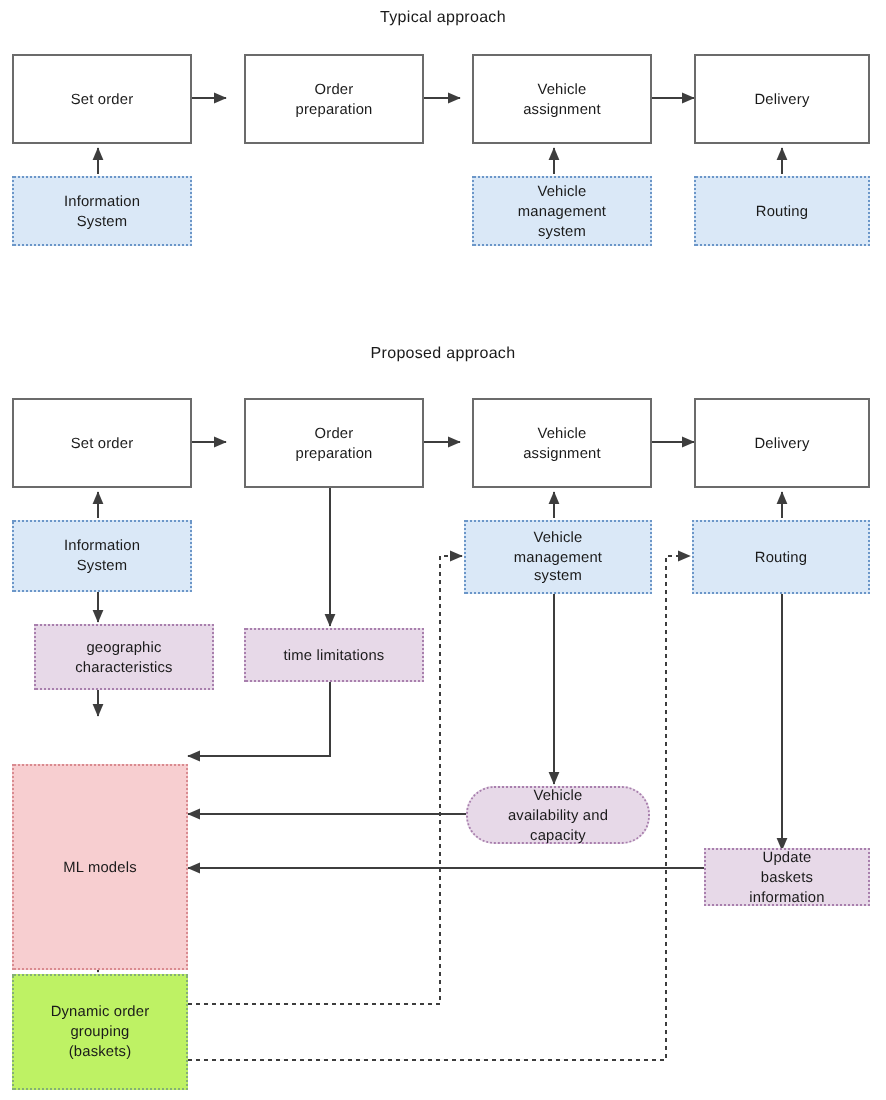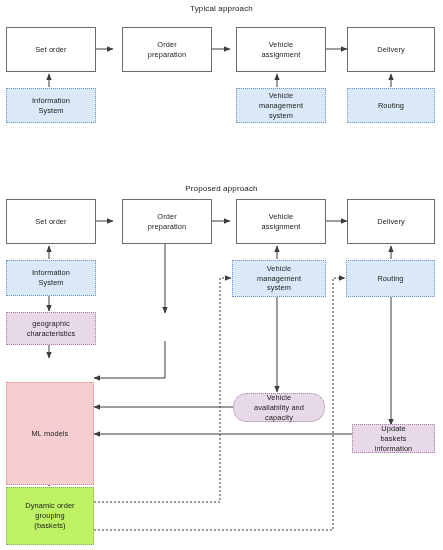--- a/index.html
+++ b/index.html
@@ -26,21 +26,21 @@
     font-size:8px;color:#1a1a1a;letter-spacing:.15px;
   }
 </style>
 </head>
 <body>
 
 <div id="canvas">
 
   <div class="title" style="left:0;top:4px;">Typical approach</div>
 
-  <div class="title" style="left:0;top:172px;margin-top:12px;">Proposed approach</div>
+  <div class="title" style="left:0;top:172px;">Proposed approach</div>
 
   <svg class="edges">
     <defs>
       <marker id="ah" markerWidth="7" markerHeight="7" refX="6" refY="3" orient="auto" markerUnits="userSpaceOnUse">
         <path d="M0,0.3 L6.4,3 L0,5.7 z" fill="#3d3d3d"></path>
       </marker>
     </defs>
     <g stroke="#3d3d3d" stroke-width="1" fill="none" marker-end="url(#ah)">
 
       <path d="M96,49 L113,49"></path>
@@ -98,22 +98,23 @@
   <div class="node solid" style="left:236px;top:199px;width:90px;height:45px;">Vehicle assignment</div>
 
   <div class="node solid" style="left:347px;top:199px;width:88px;height:45px;">Delivery</div>
 
   <div class="node blue" style="left:6px;top:260px;width:90px;height:36px;">Information System</div>
 
   <div class="node blue" style="left:232px;top:260px;width:94px;height:37px;">Vehicle management system</div>
 
   <div class="node blue" style="left:346px;top:260px;width:89px;height:37px;">Routing</div>
 
-  <div class="node purple" style="left:6px;top:312px;width:90px;height:33px;">geographic characteristics</div>
+  <div class="node purple" style="left:17px;top:312px;width:90px;height:33px;">geographic characteristics</div>
 
+  <div class="node purple" style="left:122px;top:314px;width:90px;height:27px;">time limitations</div>
 
   <div class="node purple" style="left:233px;top:393px;width:92px;height:29px;border-radius:14px;">Vehicle availability and capacity</div>
 
   <div class="node purple" style="left:352px;top:424px;width:83px;height:29px;">Update baskets information</div>
 
   <div class="node pink" style="left:6px;top:358px;width:88px;height:103px;margin-top:24px;">ML models</div>
 
   <div class="node green" style="left:6px;top:487px;width:88px;height:58px;">Dynamic order grouping (baskets)</div>
 
 </div>

